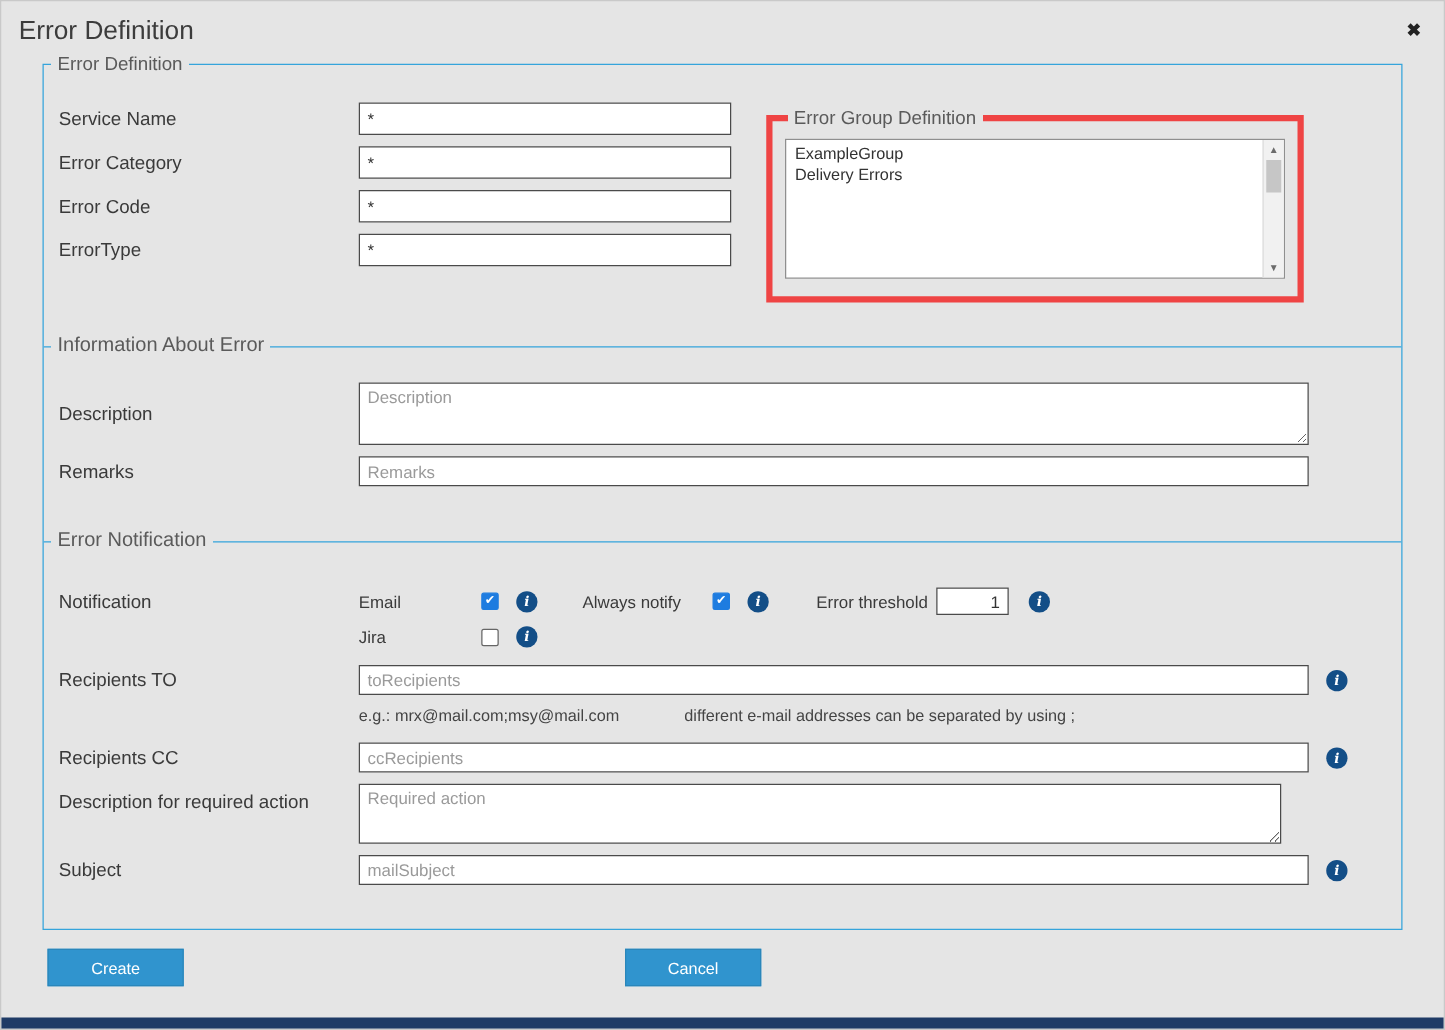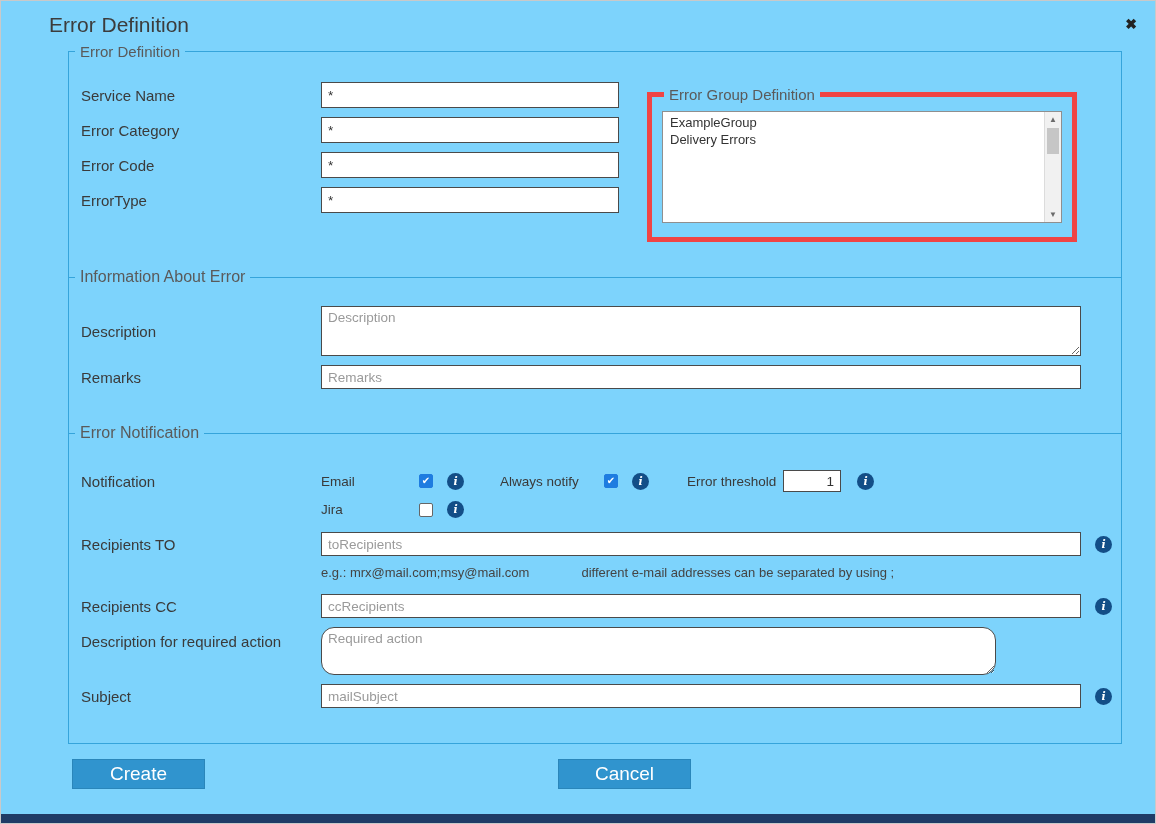--- a/index.html
+++ b/index.html
@@ -9,23 +9,22 @@
     font-size: 14px;
     color: #3a3a3a;
     width: 1156px;
     height: 824px;
   }
   .page {
     position: relative;
     width: 1156px;
     height: 824px;
     border: 1px solid #c9c9c9;
-    background: #7dd3fc;
+    background: #e5e5e5;
     overflow: hidden;
-    padding-left: 34px;
   }
   .header { padding: 12px 16px 2px 14px; position: relative; }
   .page-title { font-size: 21px; color: #3c3c3c; font-weight: 500; }
   .close-btn {
     position: absolute; top: 16px; right: 18px;
     font-size: 14px; font-weight: bold; color: #222; cursor: pointer; line-height: 1;
   }
 
   fieldset { margin:0; padding:0; border:none; }
   legend { color:#5a5a5a; padding:0 5px; }
@@ -55,21 +54,21 @@
     border: 1px solid #4a4a4a;
     background: #fff;
     padding: 3px 6px;
     outline: none;
   }
   input[type="text"]::placeholder, textarea::placeholder { color: #9a9a9a; }
 
   .input-std   { width: 298px; height: 26px; }
   .input-wide  { width: 760px; height: 24px; }
   .textarea-desc { width: 760px; height: 50px; resize: both; }
-  .textarea-req  { width: 675px; height: 48px; resize: both; border-radius: 13px; }
+  .textarea-req  { width: 738px; height: 48px; resize: both; }
   .input-threshold { width: 58px; height: 22px; text-align: right; }
   .select-entry { width: 240px; height: 22px; padding: 1px 2px; }
 
   
   .section1 { display:flex; align-items:flex-start; }
   .s1-left { width: 578px; }
   .s1-left .row:first-child { margin-top: 22px; }
   .group-fieldset {
     border: 5px solid #ef4444;
     width: 430px;
@@ -123,26 +122,26 @@
   .w-email { width: 98px; flex: 0 0 98px; }
   .gap-cb-info { width: 14px; flex: 0 0 14px; }
 
   .hint-row { margin: 2px 0 14px 252px; font-size: 13px; color:#444; display:flex; }
   .hint-note { margin-left: 52px; }
 
   .io-after-input { margin-left: 14px; }
 
   .buttons-row { display:flex; margin: 15px 0 0 37px; }
   .btn {
-    width: 133px; height: 30px;
+    width: 109px; height: 30px;
     background: #3094ce;
     border: 1px solid #2a86ba;
     color: #fff;
     font-family: "Liberation Sans", sans-serif;
-    font-size: 19px;
+    font-size: 13px;
     cursor: pointer;
   }
   .btn-cancel { margin-left: 353px; }
 
   .footer-bar {
     position: absolute; left:0; right:0; bottom:0;
     height: 9px;
     background: #1f3b66;
   }
 </style>

